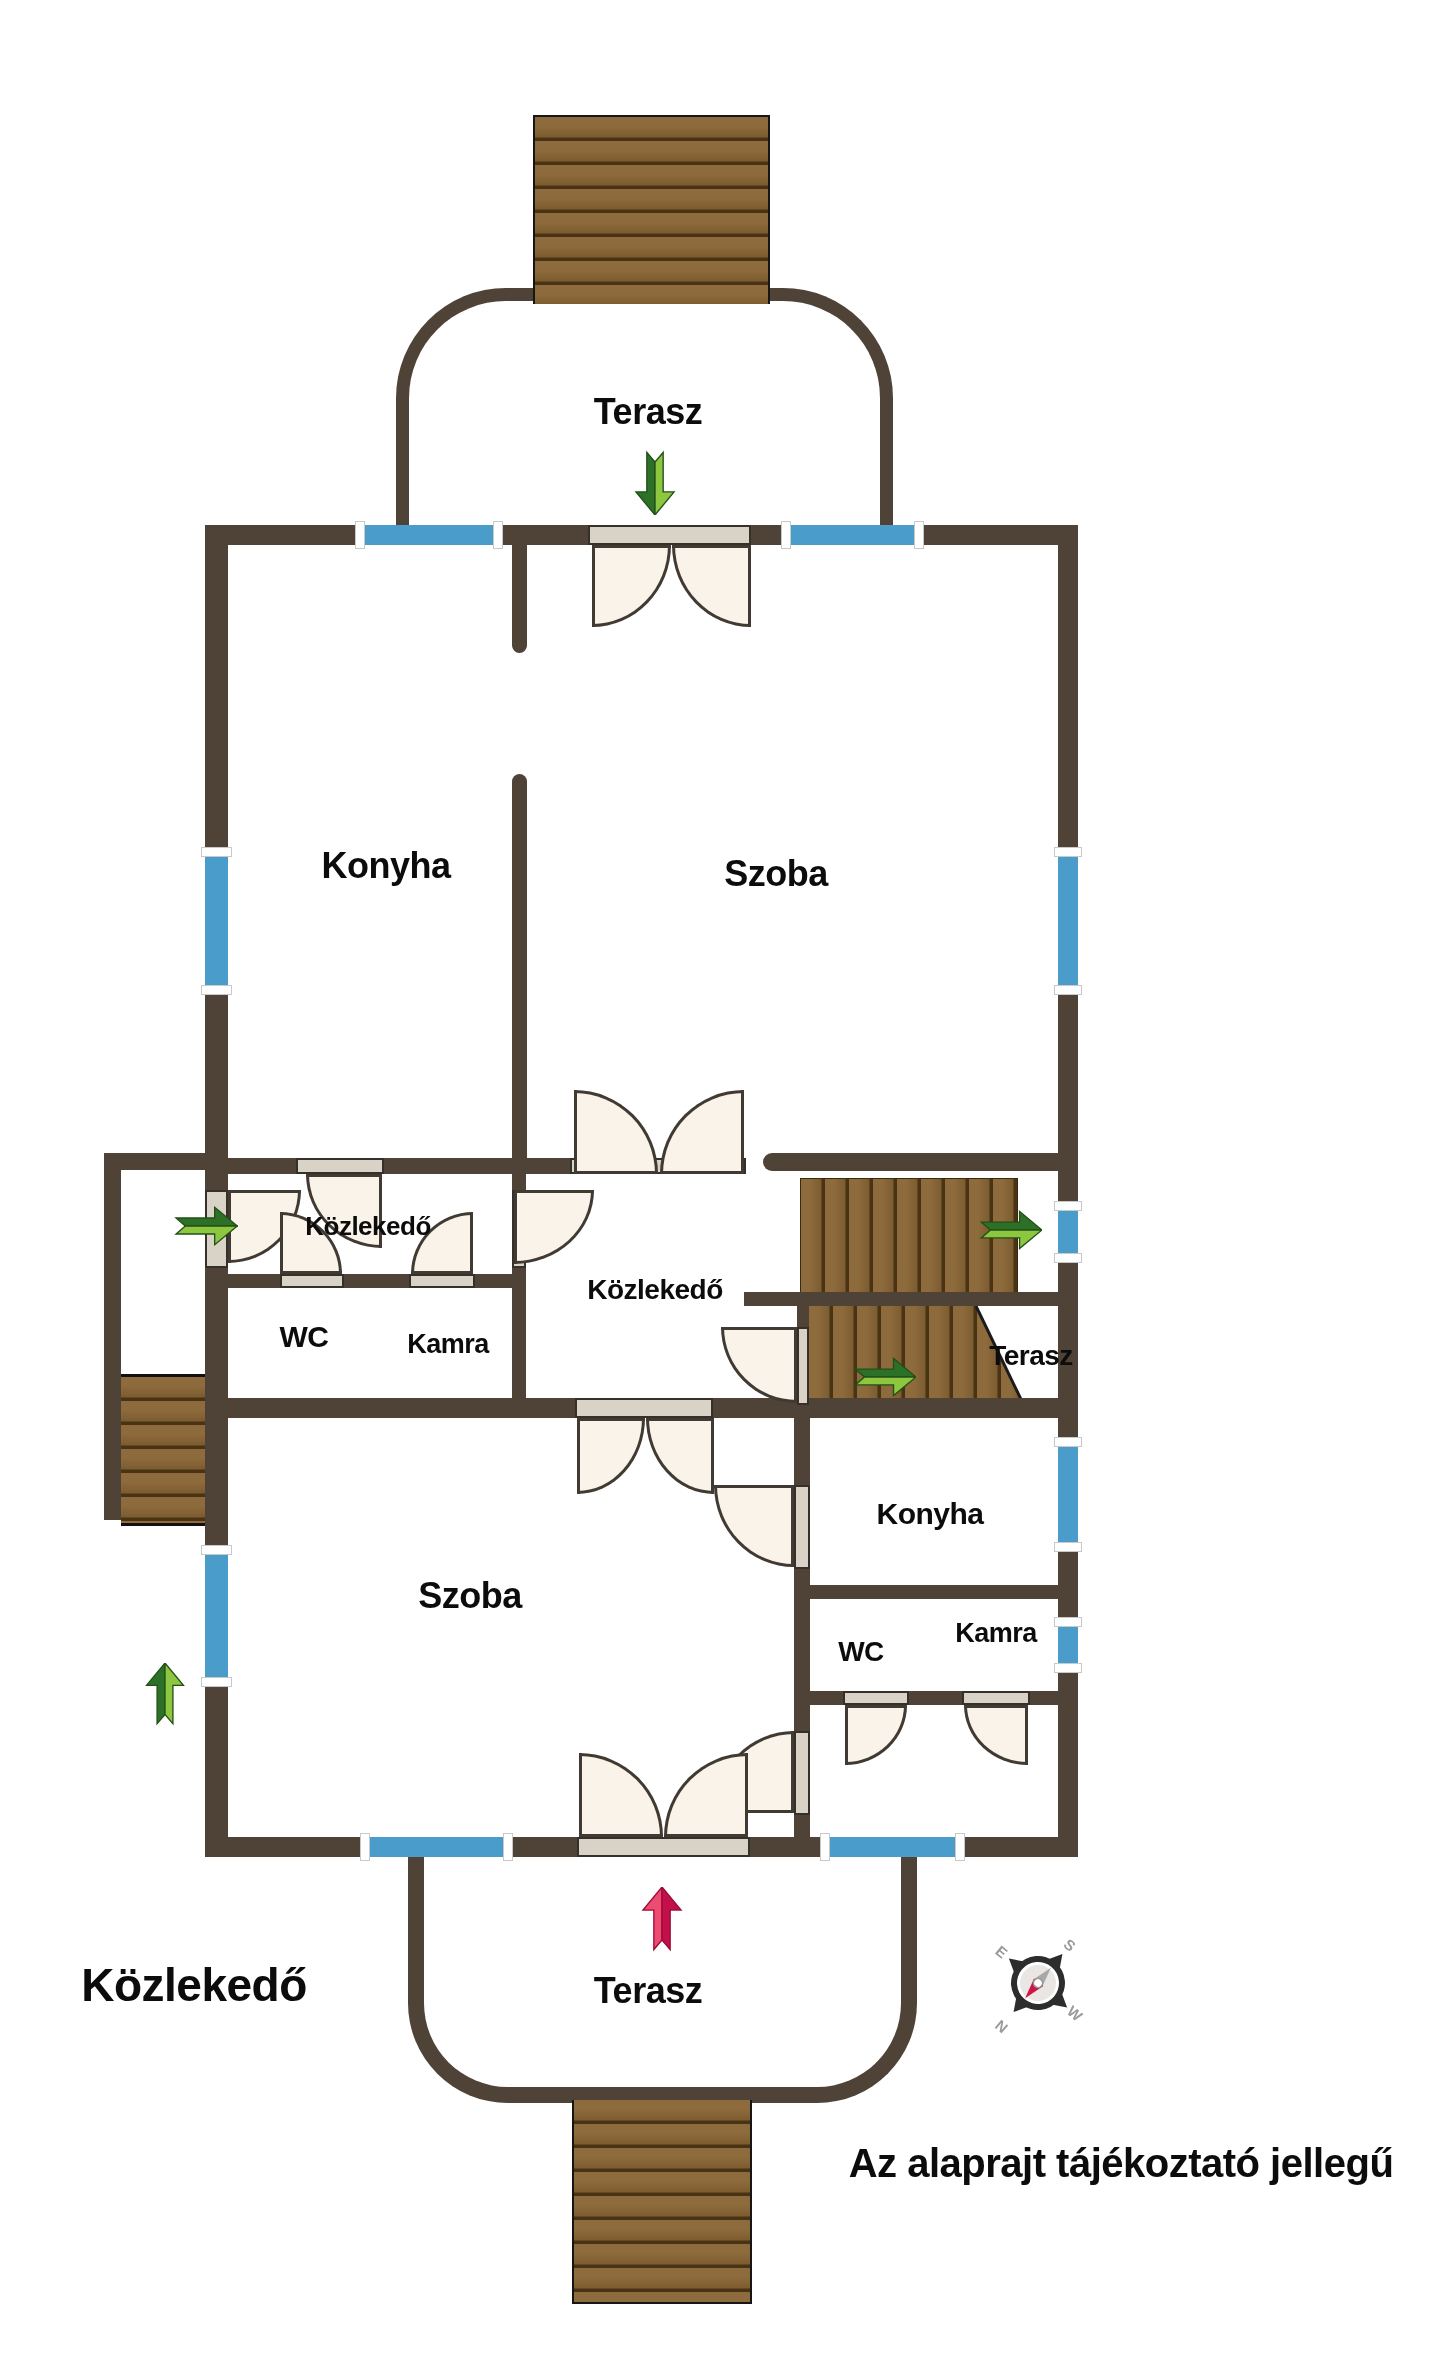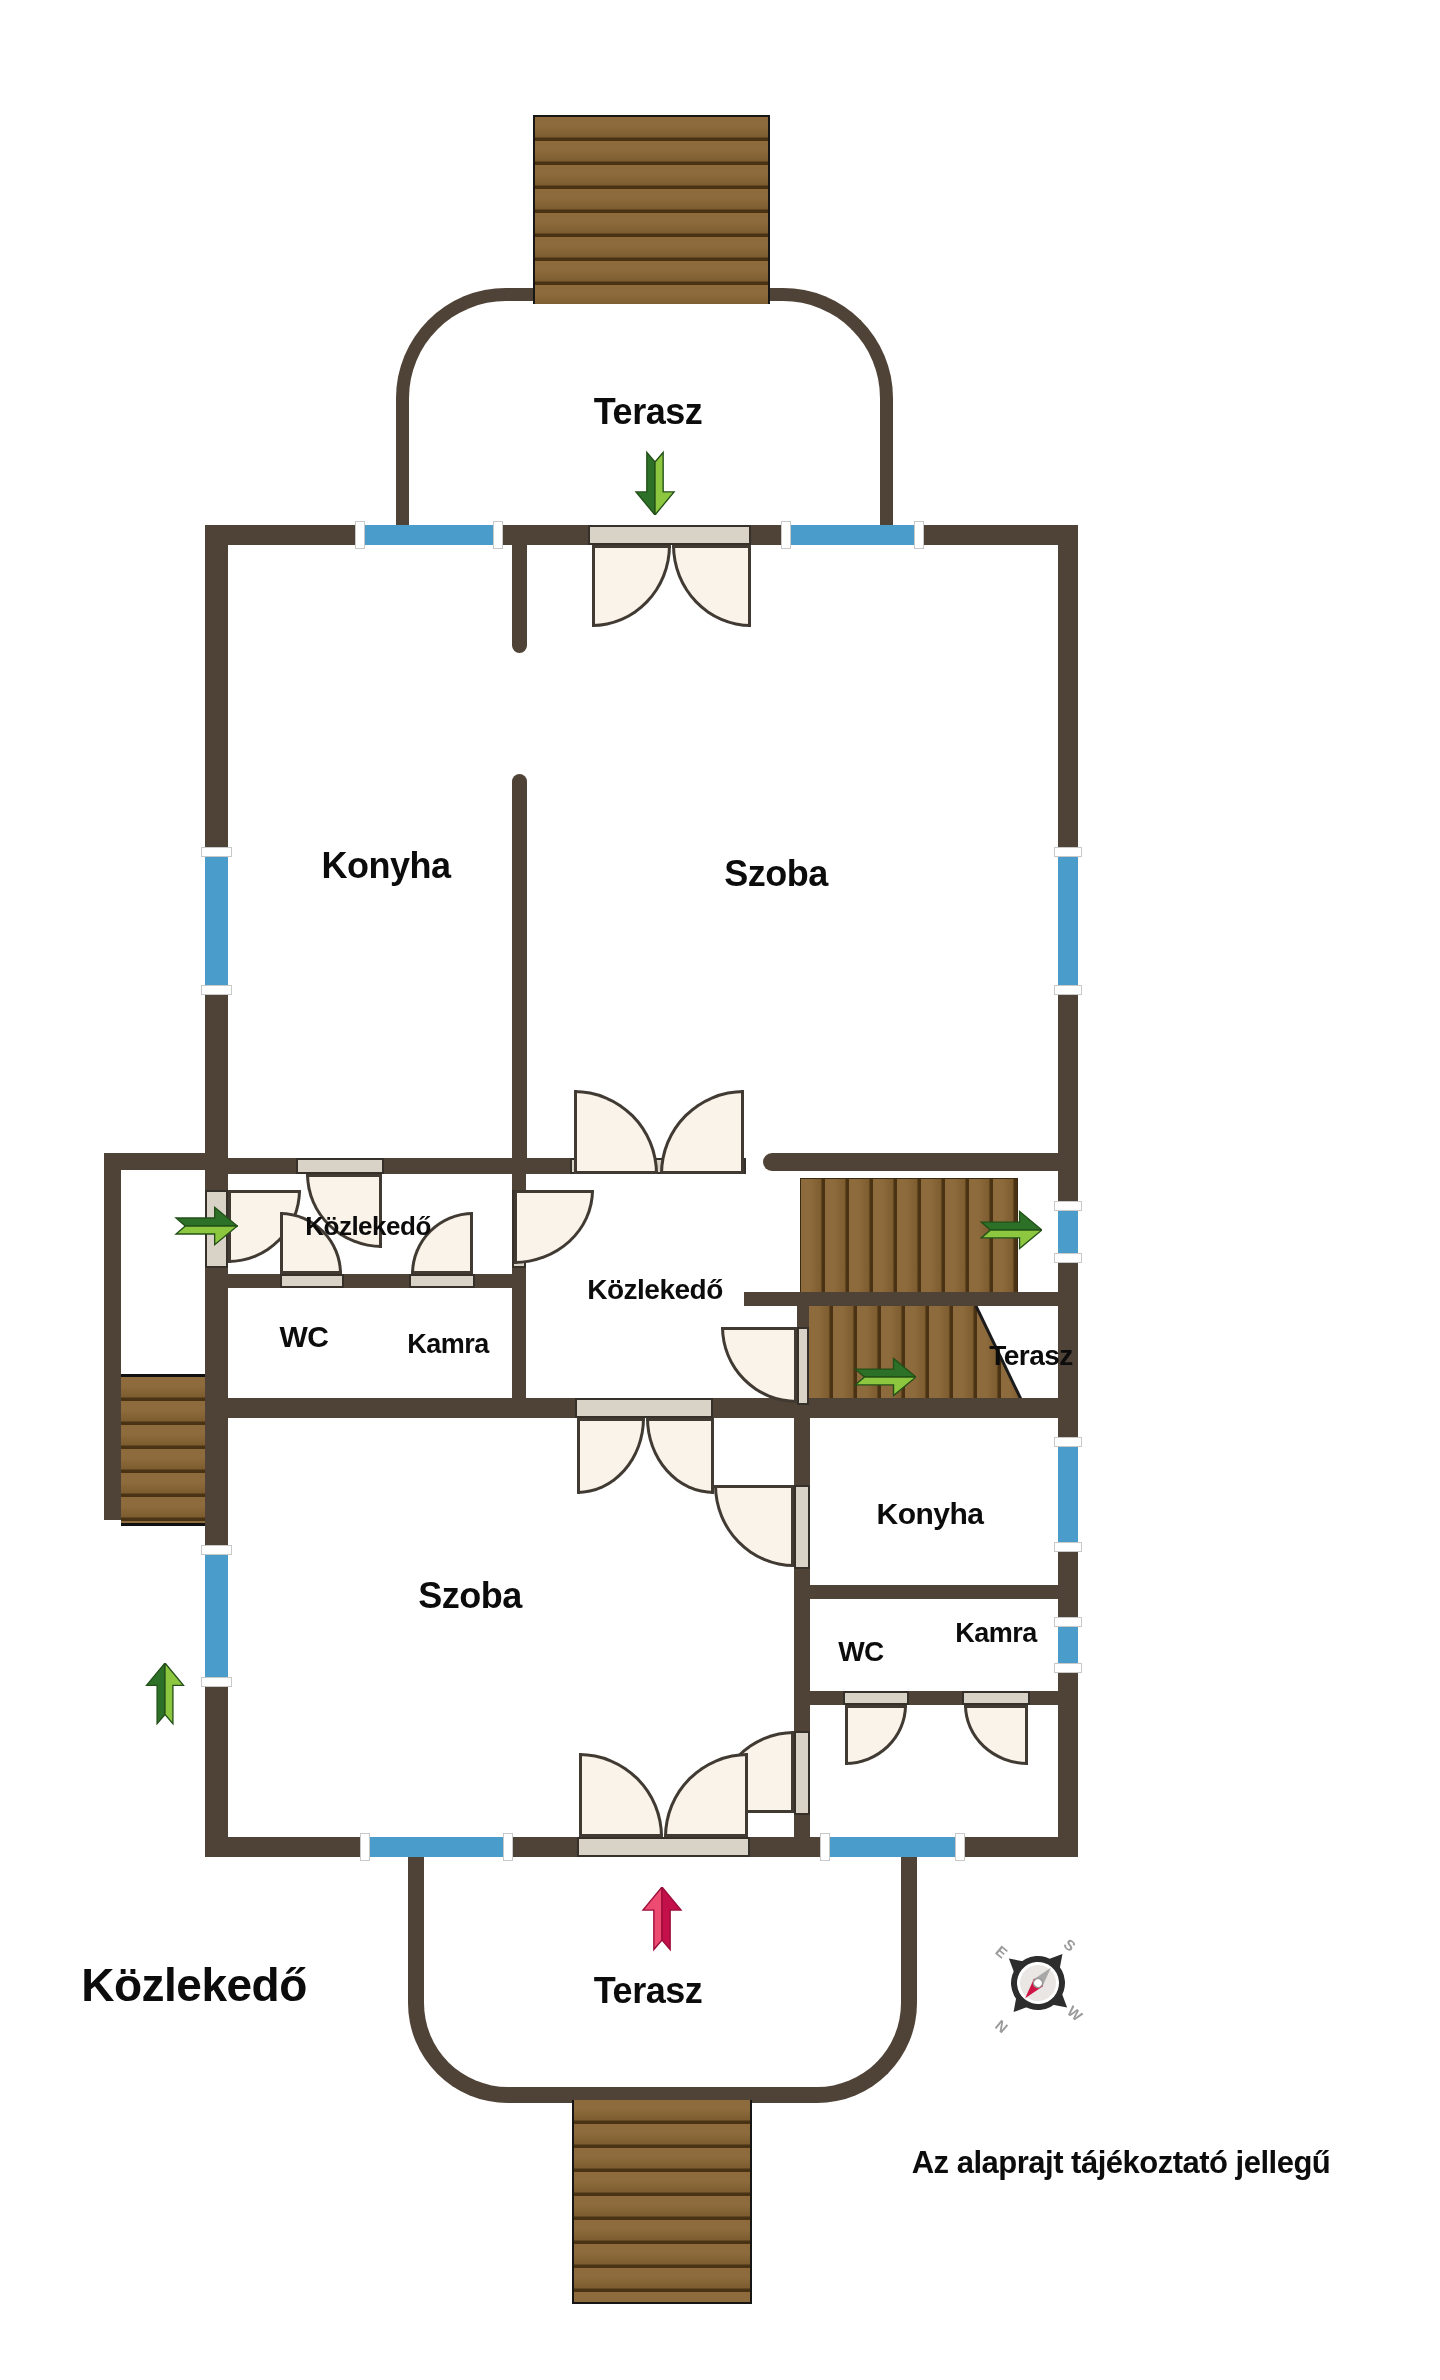--- a/index.html
+++ b/index.html
@@ -175,15 +175,15 @@
   <div class="lbl" style="left:448px;top:1344px;font-size:27px;">Kamra</div>
   <div class="lbl" style="left:655px;top:1290px;font-size:28px;">Közlekedő</div>
   <div class="lbl" style="left:1031px;top:1356px;font-size:28px;">Terasz</div>
   <div class="lbl" style="left:470px;top:1596px;font-size:36px;">Szoba</div>
   <div class="lbl" style="left:930px;top:1514px;font-size:30px;">Konyha</div>
   <div class="lbl" style="left:861px;top:1652px;font-size:28px;">WC</div>
   <div class="lbl" style="left:996px;top:1633px;font-size:27px;">Kamra</div>
   <div class="lbl" style="left:648px;top:1991px;font-size:36px;">Terasz</div>
 
   <div class="lbl" style="left:194px;top:1985px;font-size:46px;">Közlekedő</div>
-  <div class="lbl" style="left:1121px;top:2163px;font-size:31px;">Az alaprajt tájékoztató jellegű</div>
+  <div class="lbl" style="left:1121px;top:2163px;font-size:40px;">Az alaprajt tájékoztató jellegű</div>
 
 </div>
 
 </body></html>

